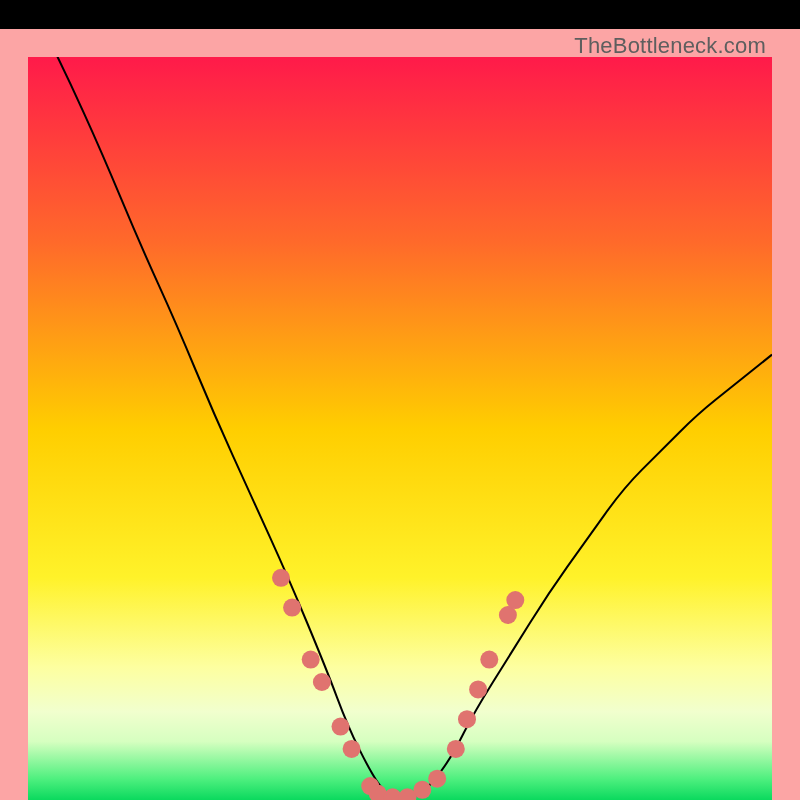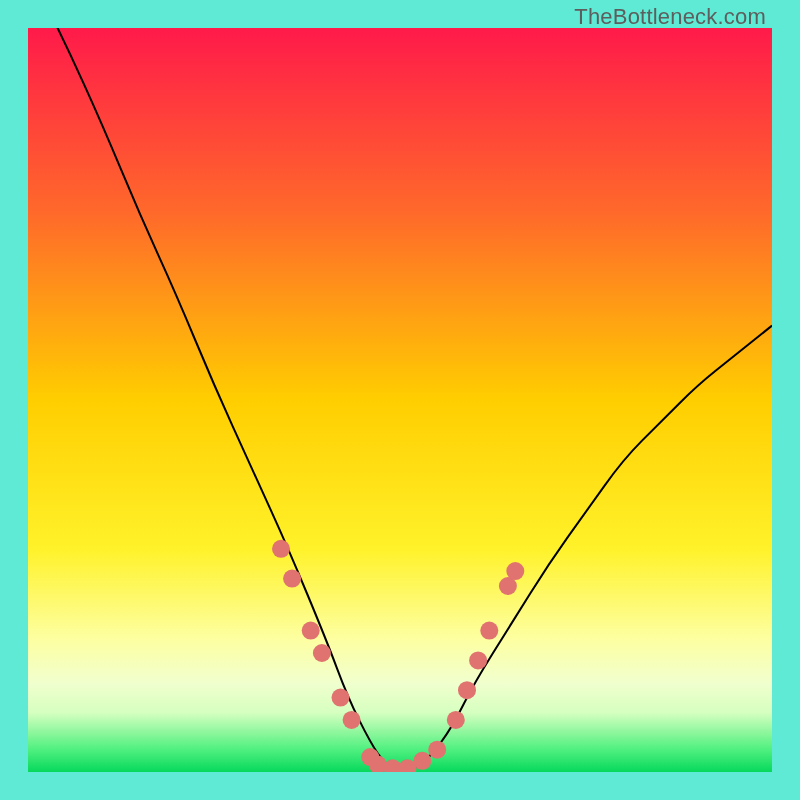--- a/index.html
+++ b/index.html
@@ -6,21 +6,22 @@
     margin: 0;
     padding: 0;
     width: 800px;
     height: 800px;
     overflow: hidden;
     background: #000;
   }
   .frame {
     position: absolute;
     inset: 0;
-    background: #5eead4;
+    background: #fca5a5;
+    margin-top: 29px;
   }
   .plot-area {
     position: absolute;
     left: 28px;
     top: 28px;
     width: 744px;
     height: 744px;
     overflow: hidden;
   }
   .gradient-bg {

